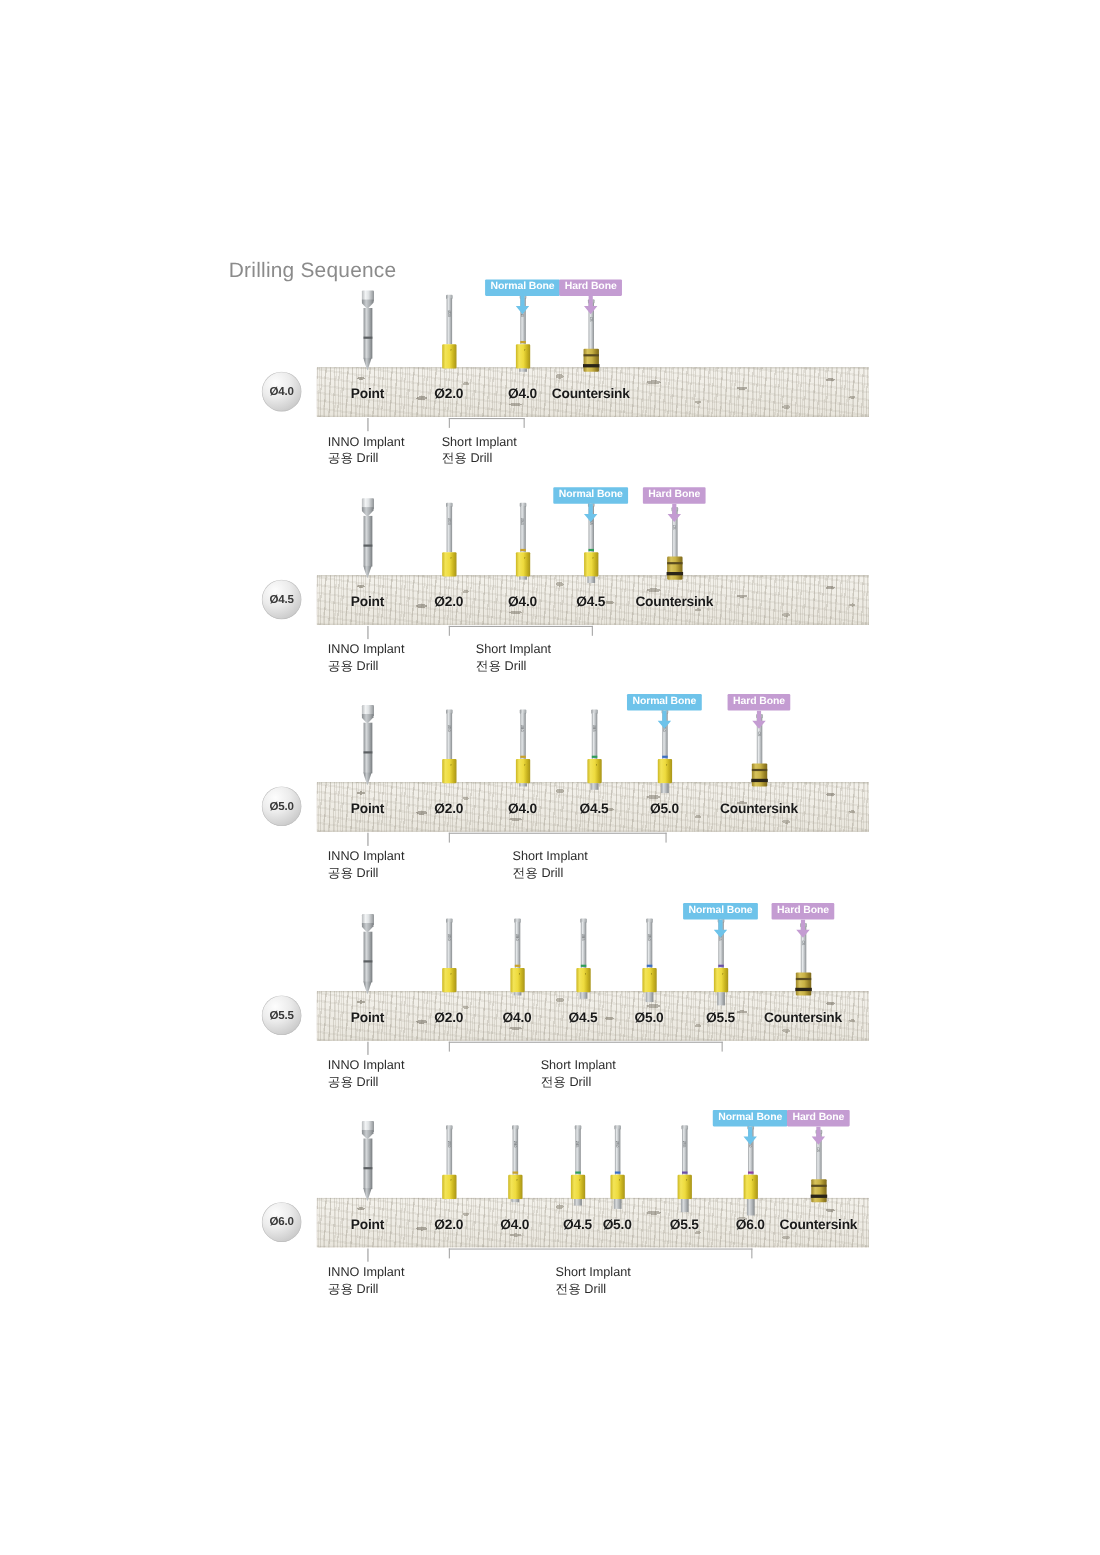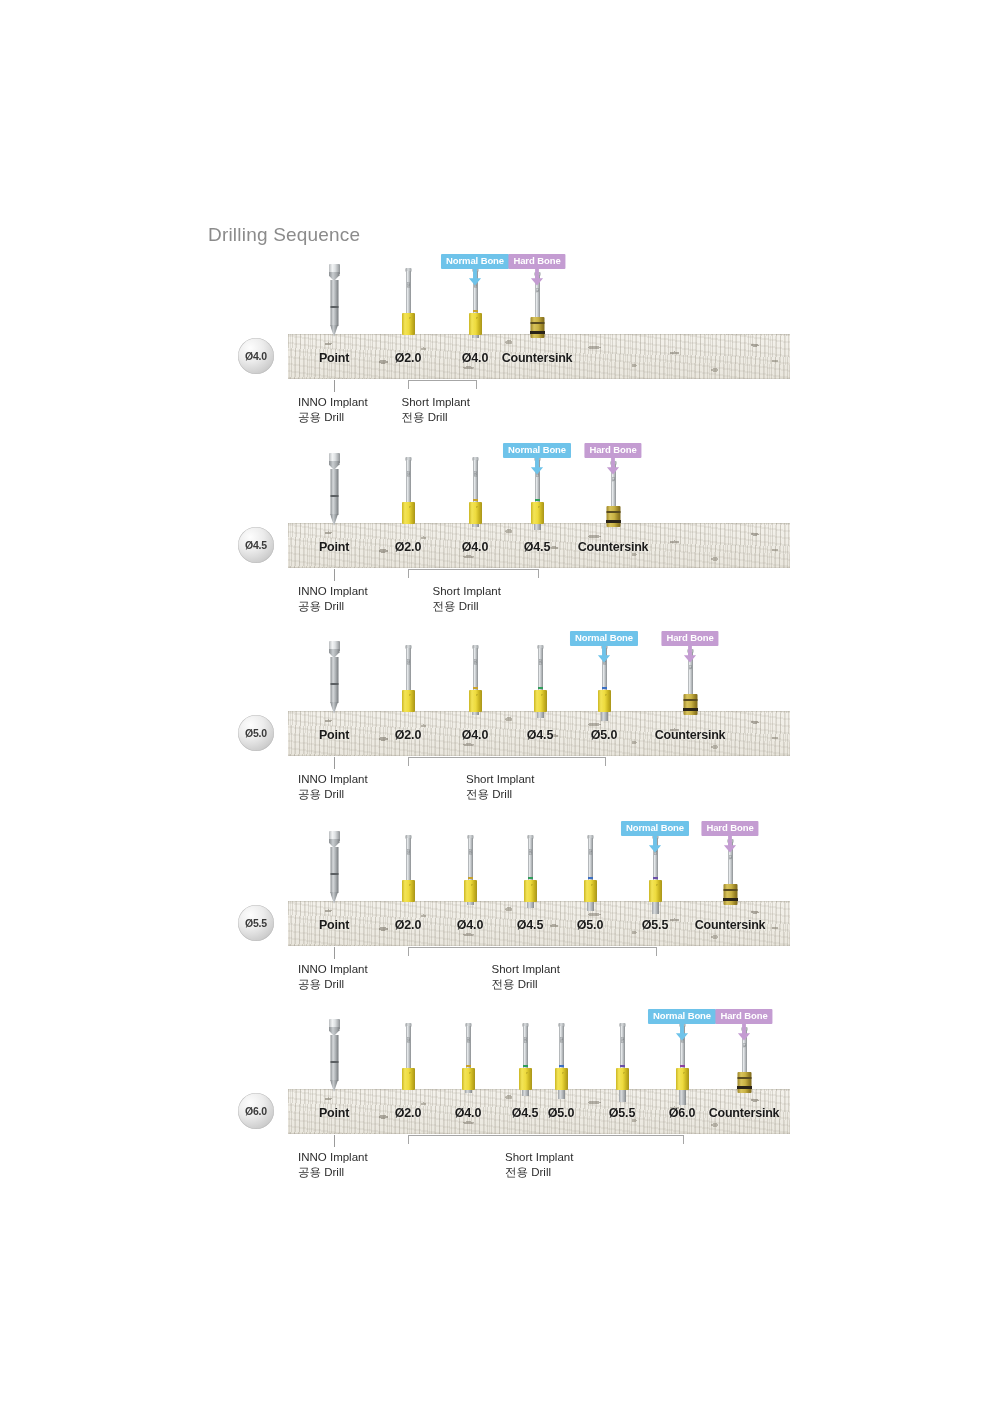--- a/index.html
+++ b/index.html
@@ -9,21 +9,21 @@
     background:#ffffff;
     font-family:"Liberation Sans","DejaVu Sans",sans-serif;
     position:relative;
     overflow:hidden;
   }
   #page{position:absolute;left:0;top:0;width:1000px;height:1414px;}
 
   
   .page-title{
     position:absolute;
-    left:208px;top:224px;
+    left:208px;top:236px;
     font-size:19px;
     font-weight:400;
     letter-spacing:.2px;
     color:#8b8b8b;
     white-space:nowrap;
   }
 
   
   .seq-row{position:absolute;left:0;width:1000px;}
 

